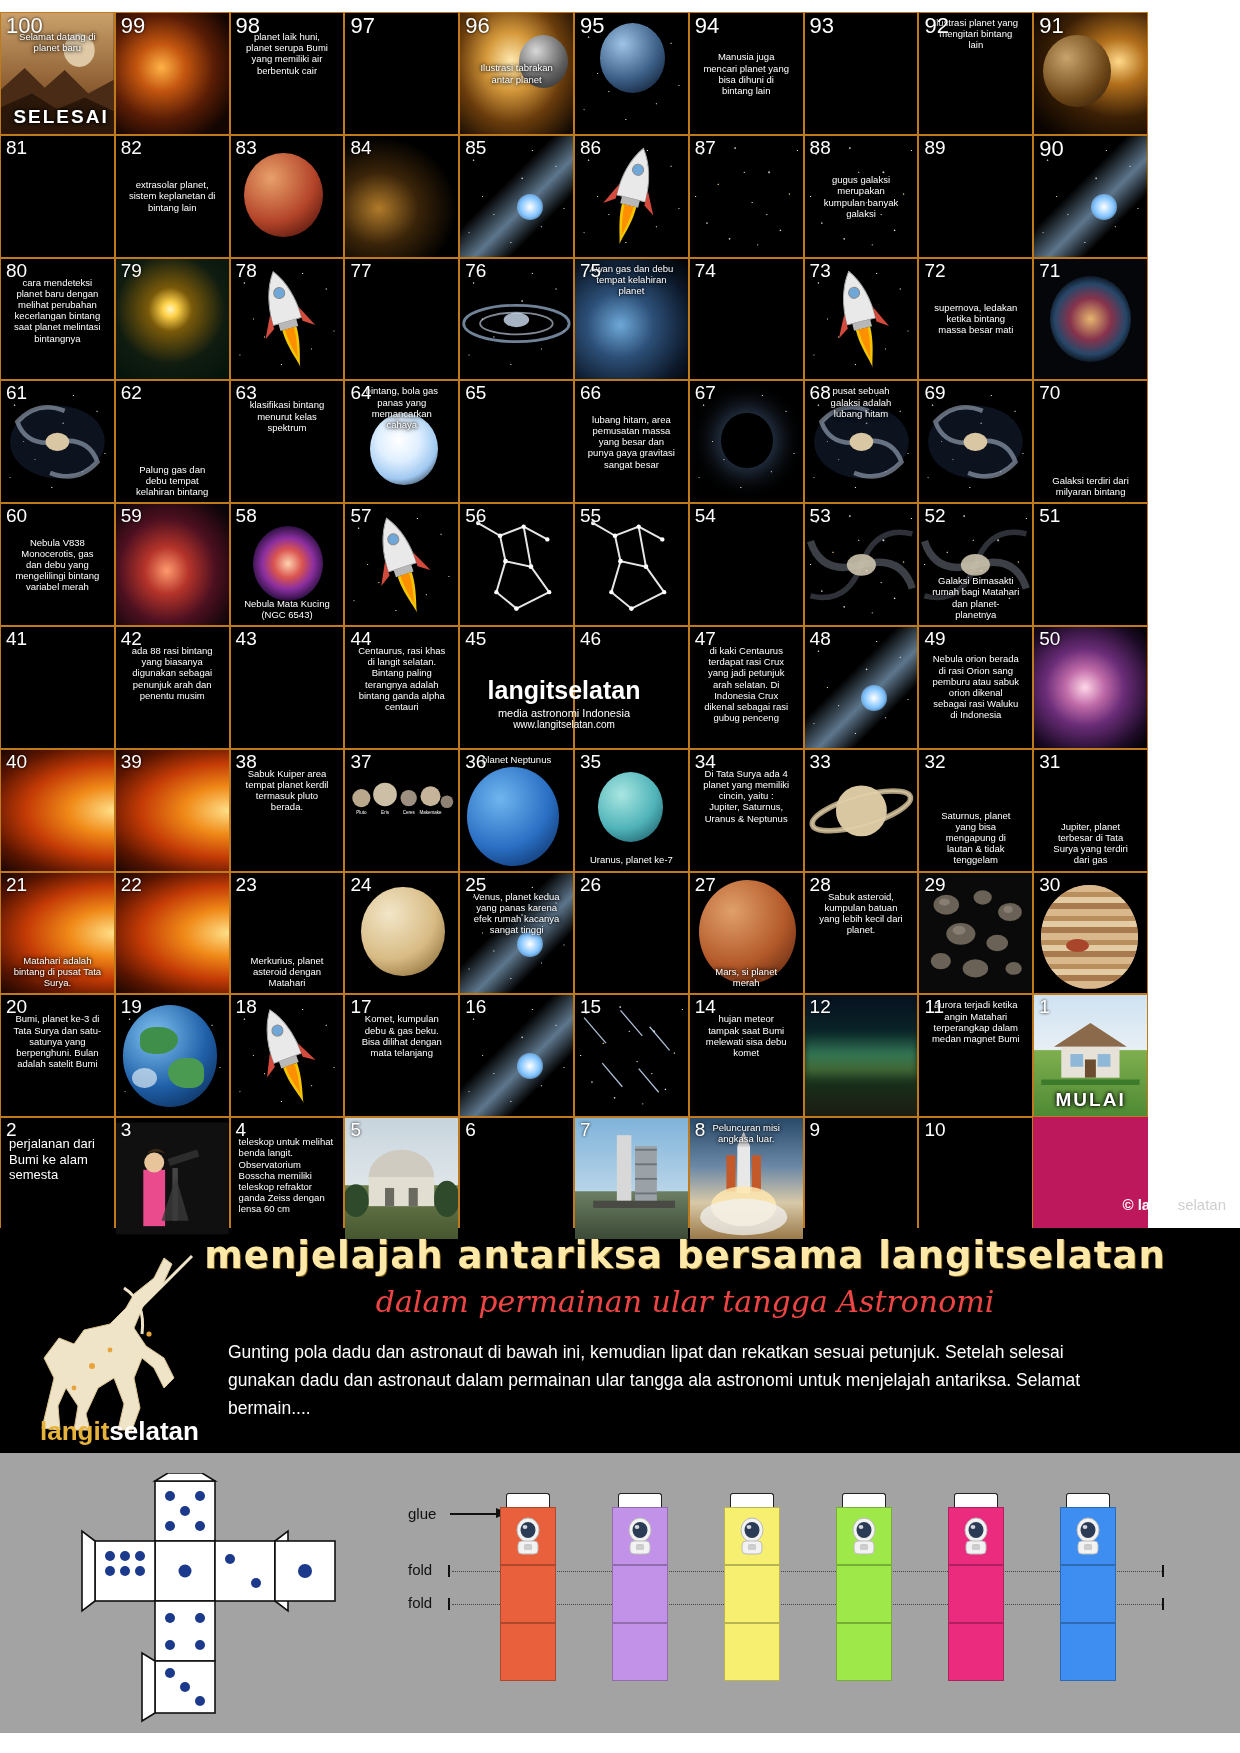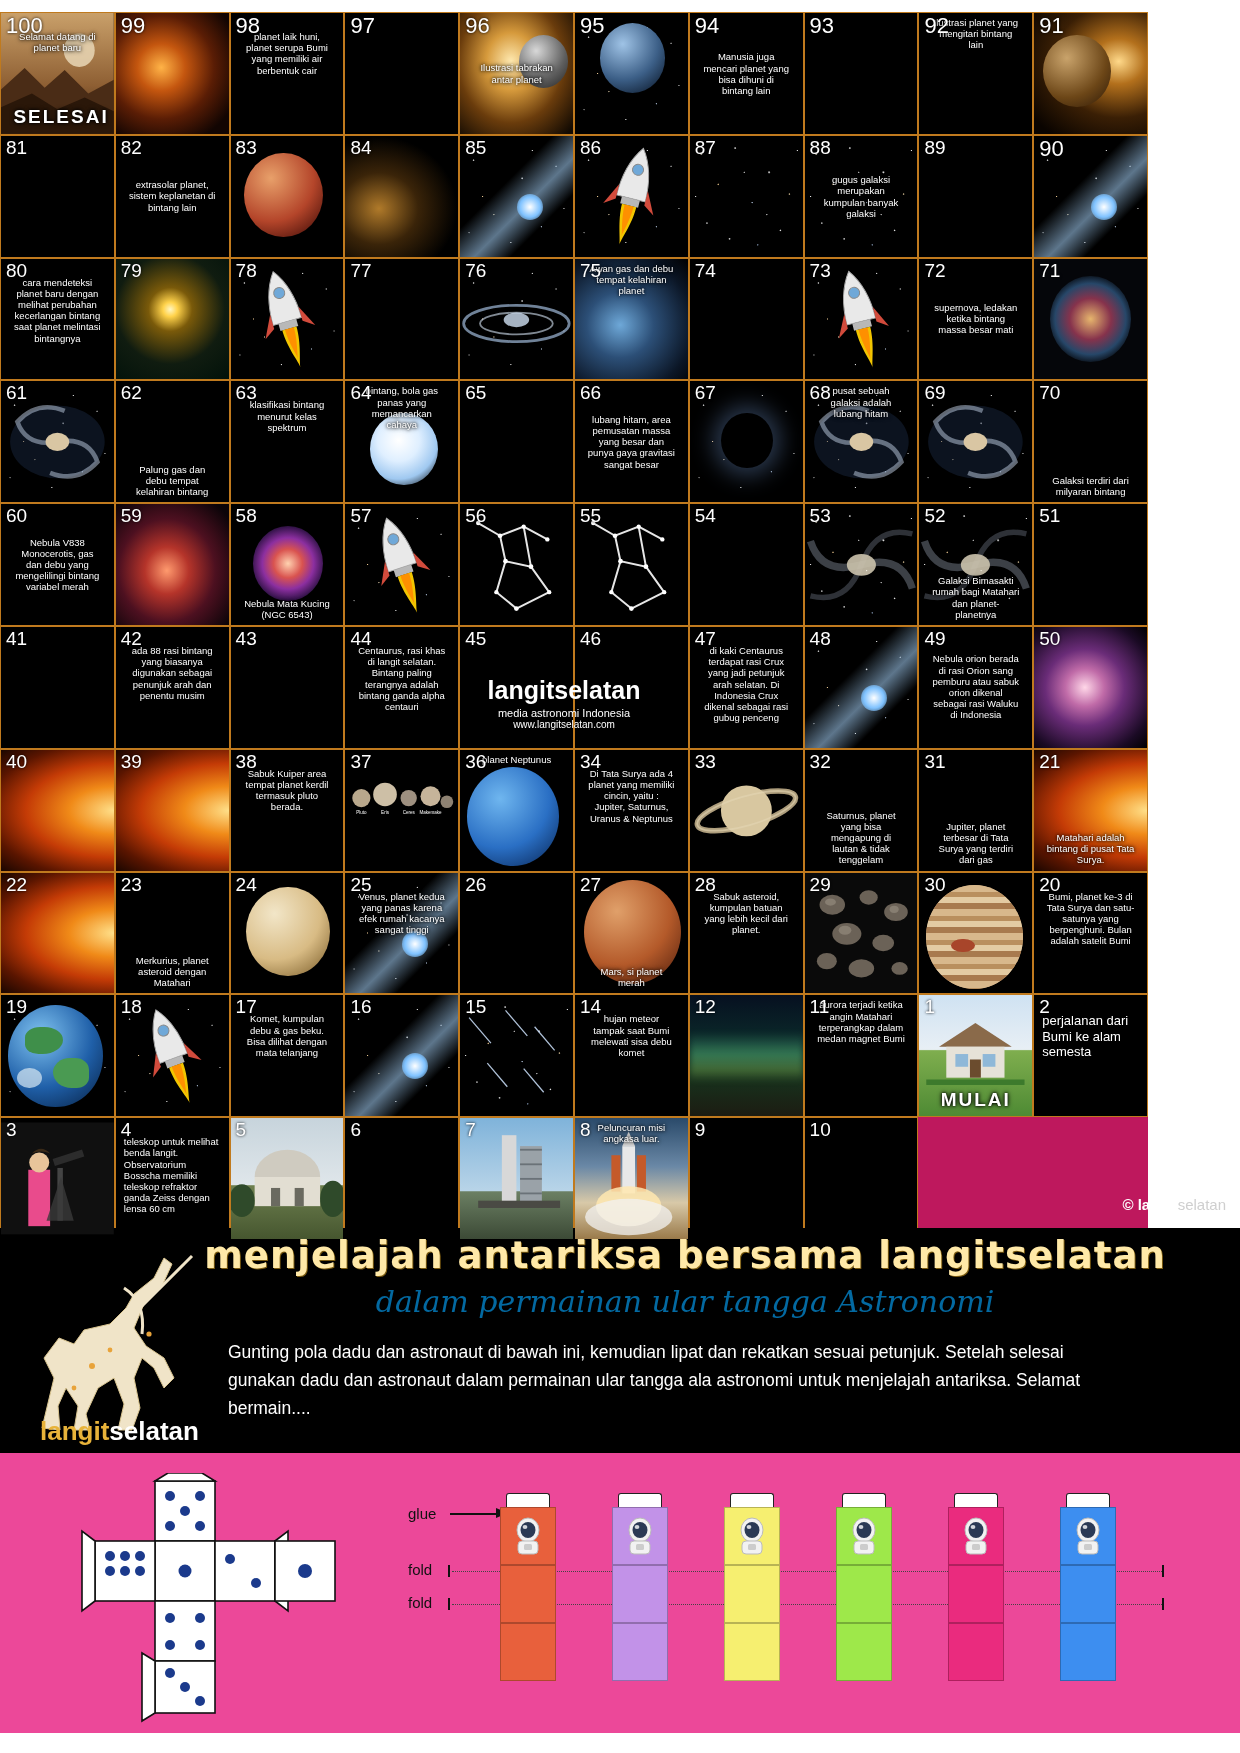--- a/index.html
+++ b/index.html
@@ -119,21 +119,21 @@
     font-family:"DejaVu Sans", sans-serif;
     text-shadow:1px 1px 0 #7a5a10;
   }
   .banner .title2 {
     position:absolute;
     left:150px; top:56px;
     width:1070px;
     text-align:center;
     font-size:30px;
     font-style:italic;
-    color:#0369a1;
+    color:#ef4444;
     font-family:"DejaVu Serif", serif;
   }
   .banner .para {
     position:absolute;
     left:228px; top:110px;
     width:900px;
     font-size:17.5px;
     line-height:1.6;
     color:#fff;
   }
@@ -149,21 +149,21 @@
     font-weight:bold;
   }
   .ls-logo-text .a { color:#e8b33a; }
   .ls-logo-text .b { color:#ffffff; }
 
   
   .craft {
     position:absolute;
     left:0; top:1453px;
     width:1240px; height:280px;
-    background:#ec4899;
+    background:#a3a3a3;
   }
   .die-net { position:absolute; left:70px; top:20px; }
   .craft-label {
     position:absolute;
     font-size:15px;
     color:#111;
   }
   .astro-strip { position:absolute; top:40px; width:56px; }
   .astro-strip .tab {
     height:14px;
@@ -724,20 +724,28 @@
       </div>
       <div class="num">37</div>
     </div>
     <div class="cell">
       <div class="art">
         <div style="position:absolute;inset:0;background:#000"></div>
       <div style="position:absolute;left:6%;top:14%;width:82%;height:82%;border-radius:50%;background:radial-gradient(circle at 36% 32%, #6fb6ef, #2a6fc4 55%, #10366e 88%)"></div>
       </div>
       <div class="num">36</div>
       <div class="txt t-top">planet Neptunus</div>
+    </div>
+    <div class="cell">
+      <div class="art">
+        <div style="position:absolute;inset:0;background:#000"></div>
+      <div style="position:absolute;left:20%;top:18%;width:58%;height:58%;border-radius:50%;background:radial-gradient(circle at 36% 32%, #a9e6e2, #4fb3b8 55%, #1e5f6b 90%)"></div>
+      </div>
+      <div class="num">35</div>
+      <div class="txt t-bot">Uranus, planet ke-7</div>
     </div>
     <div class="cell">
       <div class="art" style="background: rgb(0, 0, 0);"></div>
       <div class="num">34</div>
       <div class="txt t-up">Di Tata Surya ada 4 planet yang memiliki cincin, yaitu : Jupiter, Saturnus, Uranus &amp; Neptunus</div>
     </div>
     <div class="cell">
       <div class="art">
         <div style="position:absolute;inset:0;background:#000"></div>
       <svg viewBox="0 0 124 123" width="100%" height="100%" style="position:absolute;inset:0">

